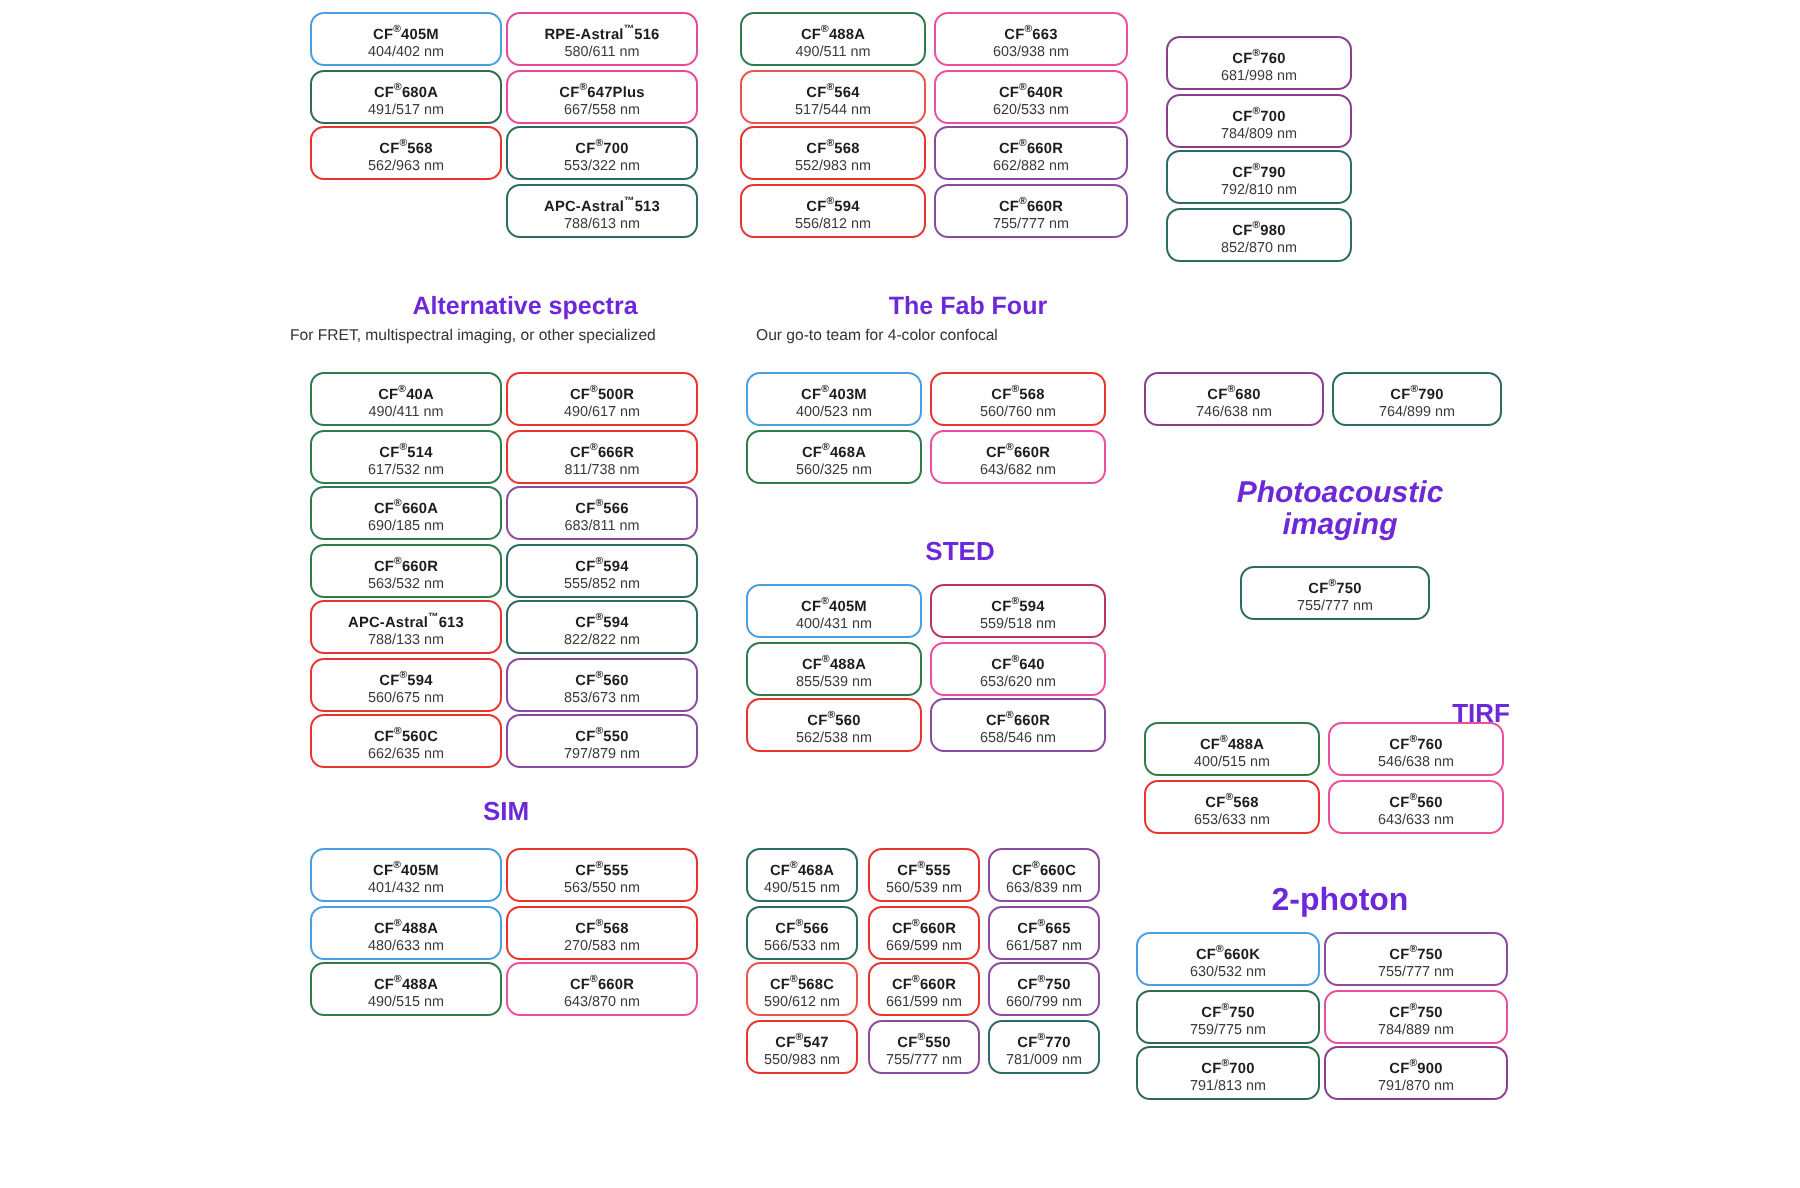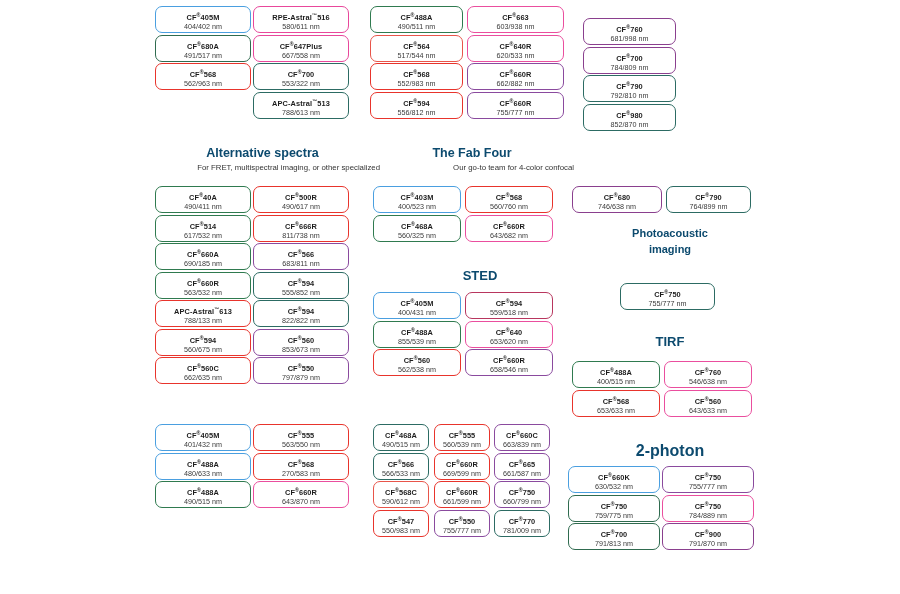--- a/index.html
+++ b/index.html
@@ -53,26 +53,26 @@
     font-size: 5.2px;
     vertical-align: super;
     font-weight: bold;
   }
 
   
   .sec-title {
     position: absolute;
     text-align: center;
     font-weight: bold;
-    color: #0c4a6e;
+    color: #6d28d9;
     white-space: pre-line;
   }
   .sec-sub {
     position: absolute;
-    text-align: right;
+    text-align: left;
     font-size: 7.8px;
     color: #333333;
     white-space: nowrap;
   }
 </style>
 </head>
 <body>
 
 <div class="canvas">
     <div class="chip" style="left: 155px; top: 6px; width: 96px; height: 27px; border-color: rgb(74, 159, 224);">
@@ -202,22 +202,22 @@
       <span class="nm-spec">822/822 nm</span>
     </div>
     <div class="chip" style="left: 253px; top: 328.5px; width: 96px; height: 27px; border-color: rgb(138, 74, 158);">
       <span class="nm-name">CF<span class="sup">®</span>560</span>
       <span class="nm-spec">853/673 nm</span>
     </div>
     <div class="chip" style="left: 253px; top: 357px; width: 96px; height: 27px; border-color: rgb(138, 74, 158);">
       <span class="nm-name">CF<span class="sup">®</span>550</span>
       <span class="nm-spec">797/879 nm</span>
     </div>
-    <div class="sec-title" style="left: 382px; top: 146px; width: 180px; font-size: 12.5px; line-height: 15.5px;">The Fab Four</div>
-    <div class="sec-sub" style="left: 394px; top: 163px; width: 180px;">Our go-to team for 4-color confocal</div>
+    <div class="sec-title" style="left: 394px; top: 146px; width: 180px; font-size: 12.5px; line-height: 15.5px;">The Fab Four</div>
+    <div class="sec-sub" style="left: 378px; top: 163px; width: 180px;">Our go-to team for 4-color confocal</div>
     <div class="chip" style="left: 373px; top: 186px; width: 88px; height: 27px; border-color: rgb(74, 159, 224);">
       <span class="nm-name">CF<span class="sup">®</span>403M</span>
       <span class="nm-spec">400/523 nm</span>
     </div>
     <div class="chip" style="left: 373px; top: 214.5px; width: 88px; height: 27px; border-color: rgb(47, 122, 79);">
       <span class="nm-name">CF<span class="sup">®</span>468A</span>
       <span class="nm-spec">560/325 nm</span>
     </div>
     <div class="chip" style="left: 465px; top: 186px; width: 88px; height: 27px; border-color: rgb(232, 52, 44);">
       <span class="nm-name">CF<span class="sup">®</span>568</span>
@@ -245,51 +245,52 @@
       <span class="nm-spec">559/518 nm</span>
     </div>
     <div class="chip" style="left: 465px; top: 320.5px; width: 88px; height: 27px; border-color: rgb(234, 78, 158);">
       <span class="nm-name">CF<span class="sup">®</span>640</span>
       <span class="nm-spec">653/620 nm</span>
     </div>
     <div class="chip" style="left: 465px; top: 349px; width: 88px; height: 27px; border-color: rgb(138, 74, 158);">
       <span class="nm-name">CF<span class="sup">®</span>660R</span>
       <span class="nm-spec">658/546 nm</span>
     </div>
-    <div class="sec-title" style="left: 585px; top: 226px; width: 170px; font-size: 11px; line-height: 15.5px;">Photoacoustic
+    <div class="sec-title" style="left: 585px; top: 239px; width: 170px; font-size: 15px; line-height: 15.5px; font-style: italic;">Photoacoustic
 imaging</div>
     <div class="chip" style="left: 620px; top: 283px; width: 95px; height: 27px; border-color: rgb(44, 107, 99);">
       <span class="nm-name">CF<span class="sup">®</span>750</span>
       <span class="nm-spec">755/777 nm</span>
     </div>
     <div class="chip" style="left: 572px; top: 186px; width: 90px; height: 27px; border-color: rgb(138, 63, 142);">
       <span class="nm-name">CF<span class="sup">®</span>680</span>
       <span class="nm-spec">746/638 nm</span>
     </div>
     <div class="chip" style="left: 666px; top: 186px; width: 85px; height: 27px; border-color: rgb(44, 107, 99);">
       <span class="nm-name">CF<span class="sup">®</span>790</span>
       <span class="nm-spec">764/899 nm</span>
     </div>
-    <div class="sec-title" style="left: 585px; top: 334px; width: 170px; font-size: 13px; line-height: 16px;">TIRF</div>
+    <div class="sec-title" style="left: 585px; top: 349px; width: 170px; font-size: 13px; line-height: 16px; text-align: right;">TIRF</div>
     <div class="chip" style="left: 572px; top: 361px; width: 88px; height: 27px; border-color: rgb(47, 122, 79);">
       <span class="nm-name">CF<span class="sup">®</span>488A</span>
       <span class="nm-spec">400/515 nm</span>
     </div>
     <div class="chip" style="left: 572px; top: 389.5px; width: 88px; height: 27px; border-color: rgb(232, 52, 44);">
       <span class="nm-name">CF<span class="sup">®</span>568</span>
       <span class="nm-spec">653/633 nm</span>
     </div>
     <div class="chip" style="left: 664px; top: 361px; width: 88px; height: 27px; border-color: rgb(234, 78, 158);">
       <span class="nm-name">CF<span class="sup">®</span>760</span>
       <span class="nm-spec">546/638 nm</span>
     </div>
     <div class="chip" style="left: 664px; top: 389.5px; width: 88px; height: 27px; border-color: rgb(234, 78, 158);">
       <span class="nm-name">CF<span class="sup">®</span>560</span>
       <span class="nm-spec">643/633 nm</span>
     </div>
+    <div class="sec-title" style="left: 155px; top: 398px; width: 196px; font-size: 13px; line-height: 16px;">SIM</div>
     <div class="chip" style="left: 155px; top: 424px; width: 96px; height: 27px; border-color: rgb(74, 159, 224);">
       <span class="nm-name">CF<span class="sup">®</span>405M</span>
       <span class="nm-spec">401/432 nm</span>
     </div>
     <div class="chip" style="left: 155px; top: 452.5px; width: 96px; height: 27px; border-color: rgb(74, 159, 224);">
       <span class="nm-name">CF<span class="sup">®</span>488A</span>
       <span class="nm-spec">480/633 nm</span>
     </div>
     <div class="chip" style="left: 155px; top: 481px; width: 96px; height: 27px; border-color: rgb(47, 122, 79);">
       <span class="nm-name">CF<span class="sup">®</span>488A</span>

